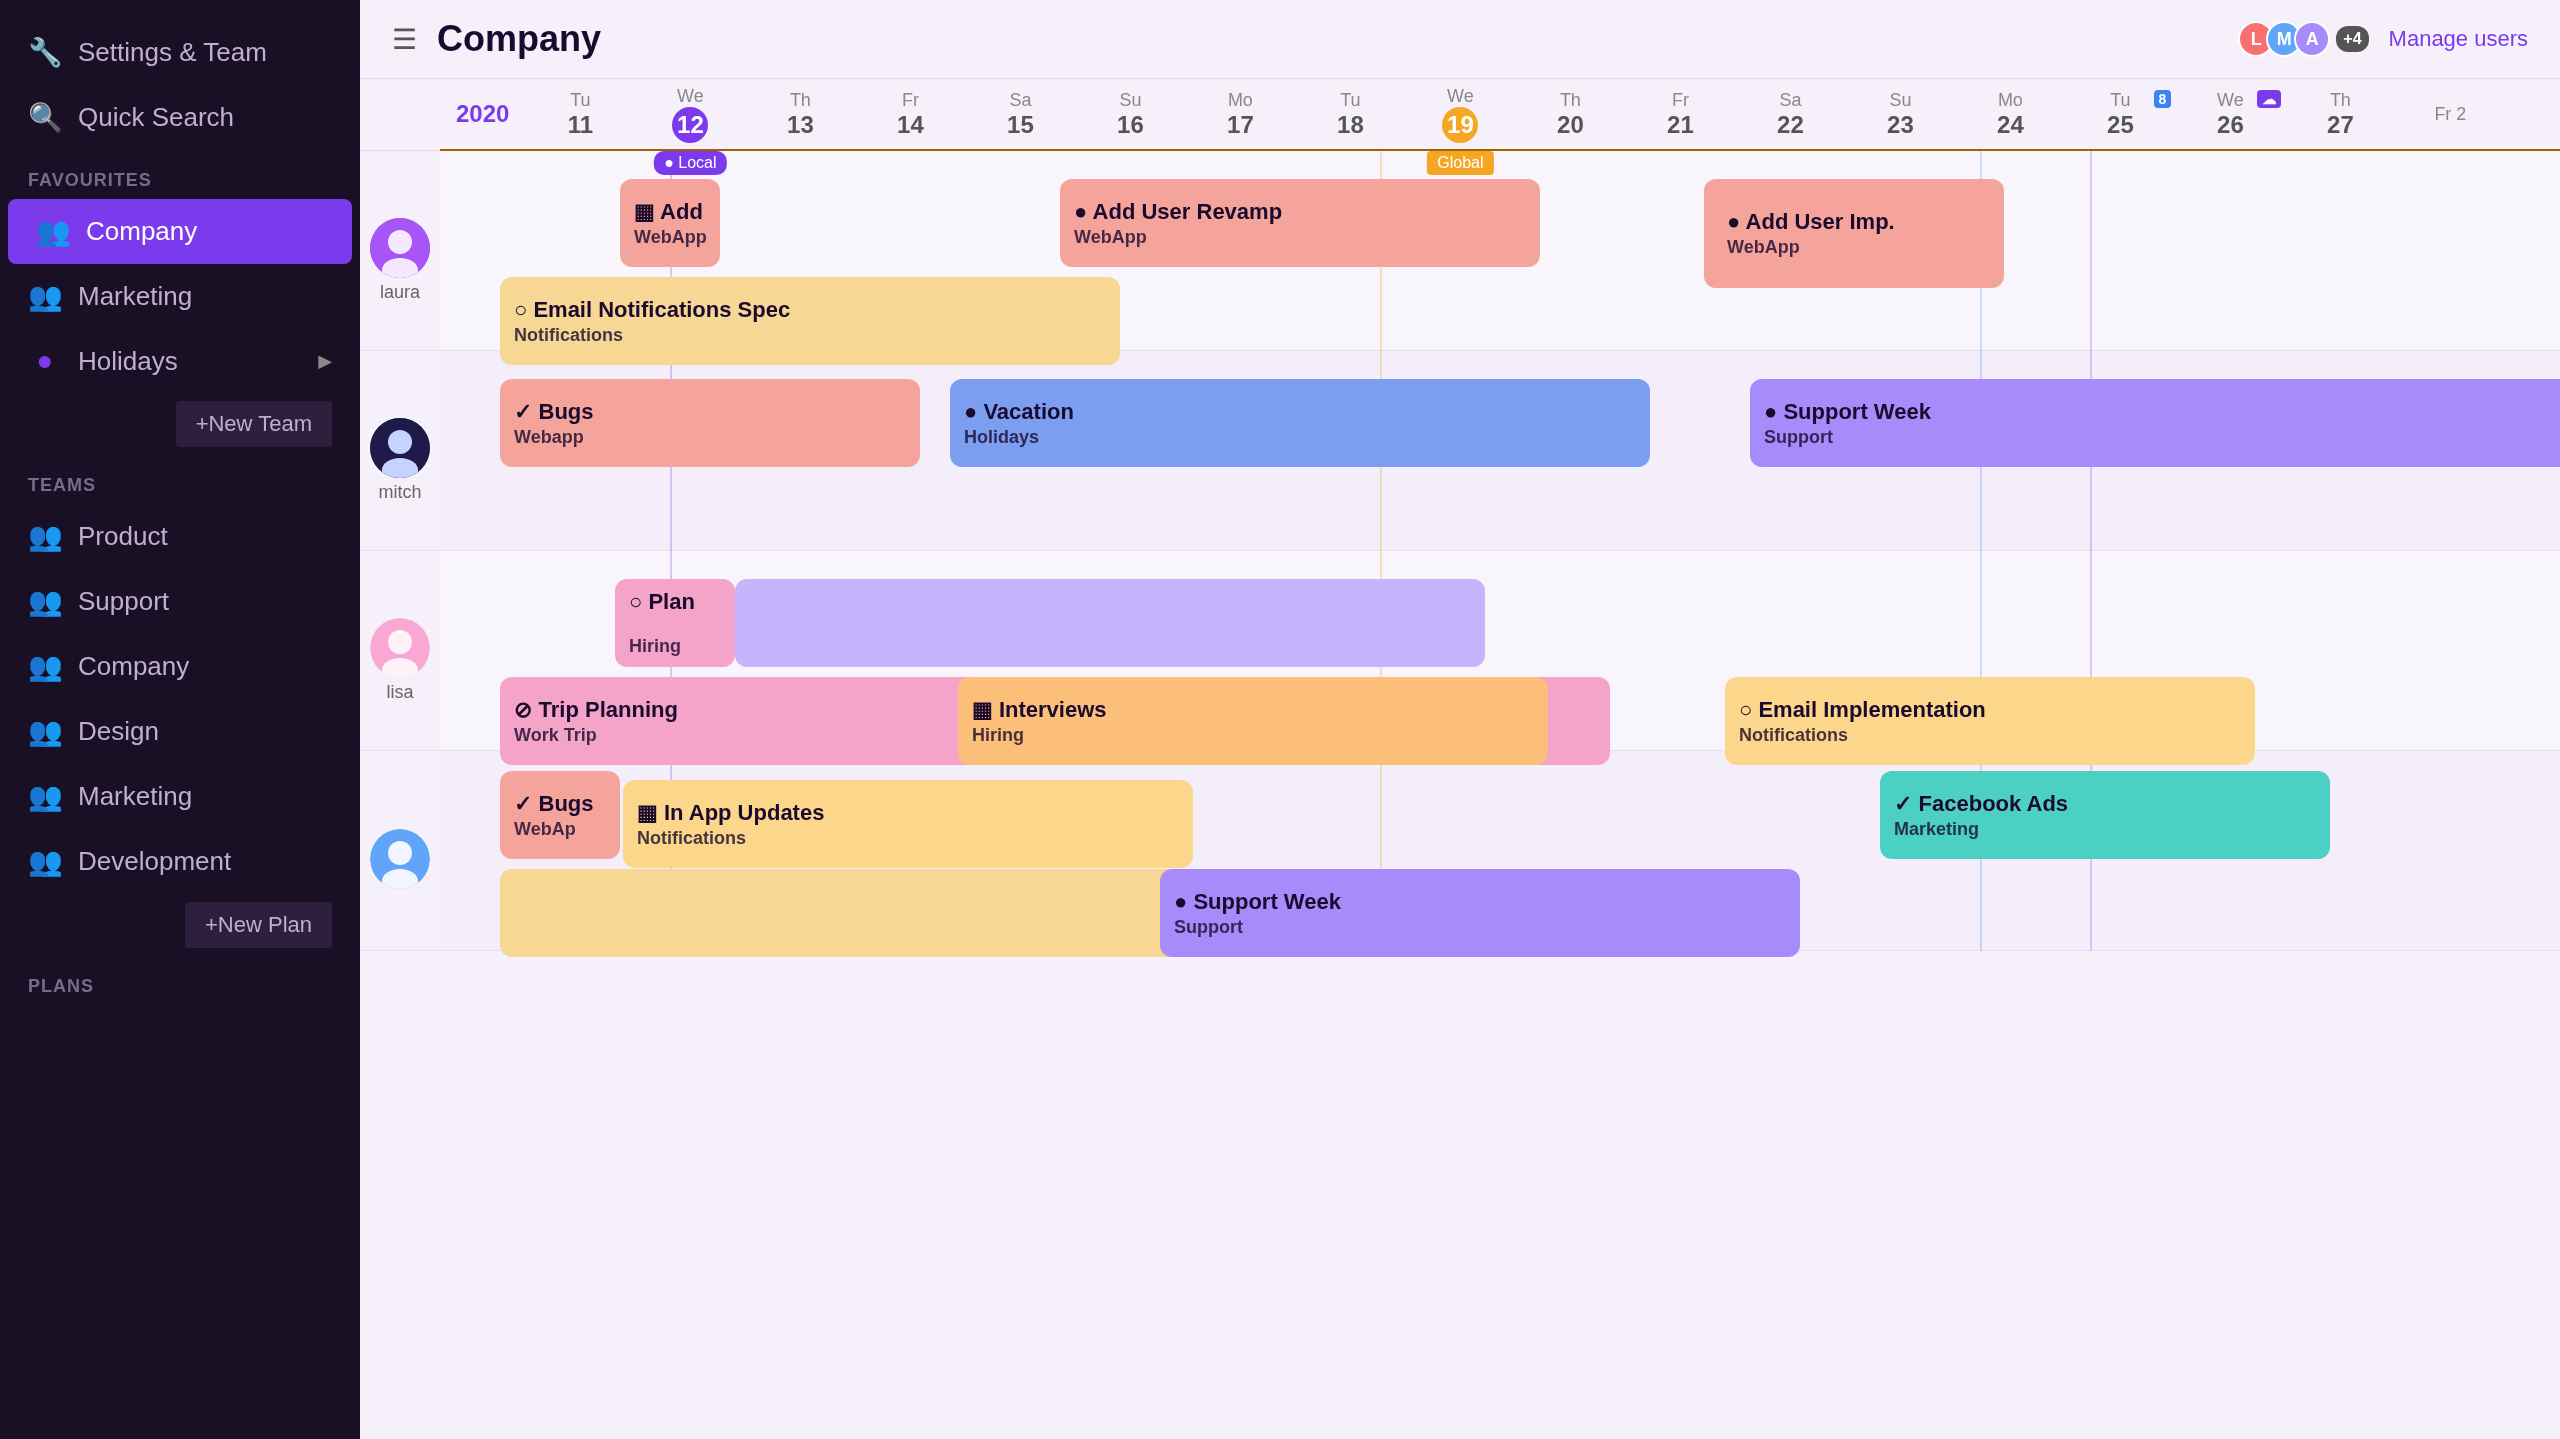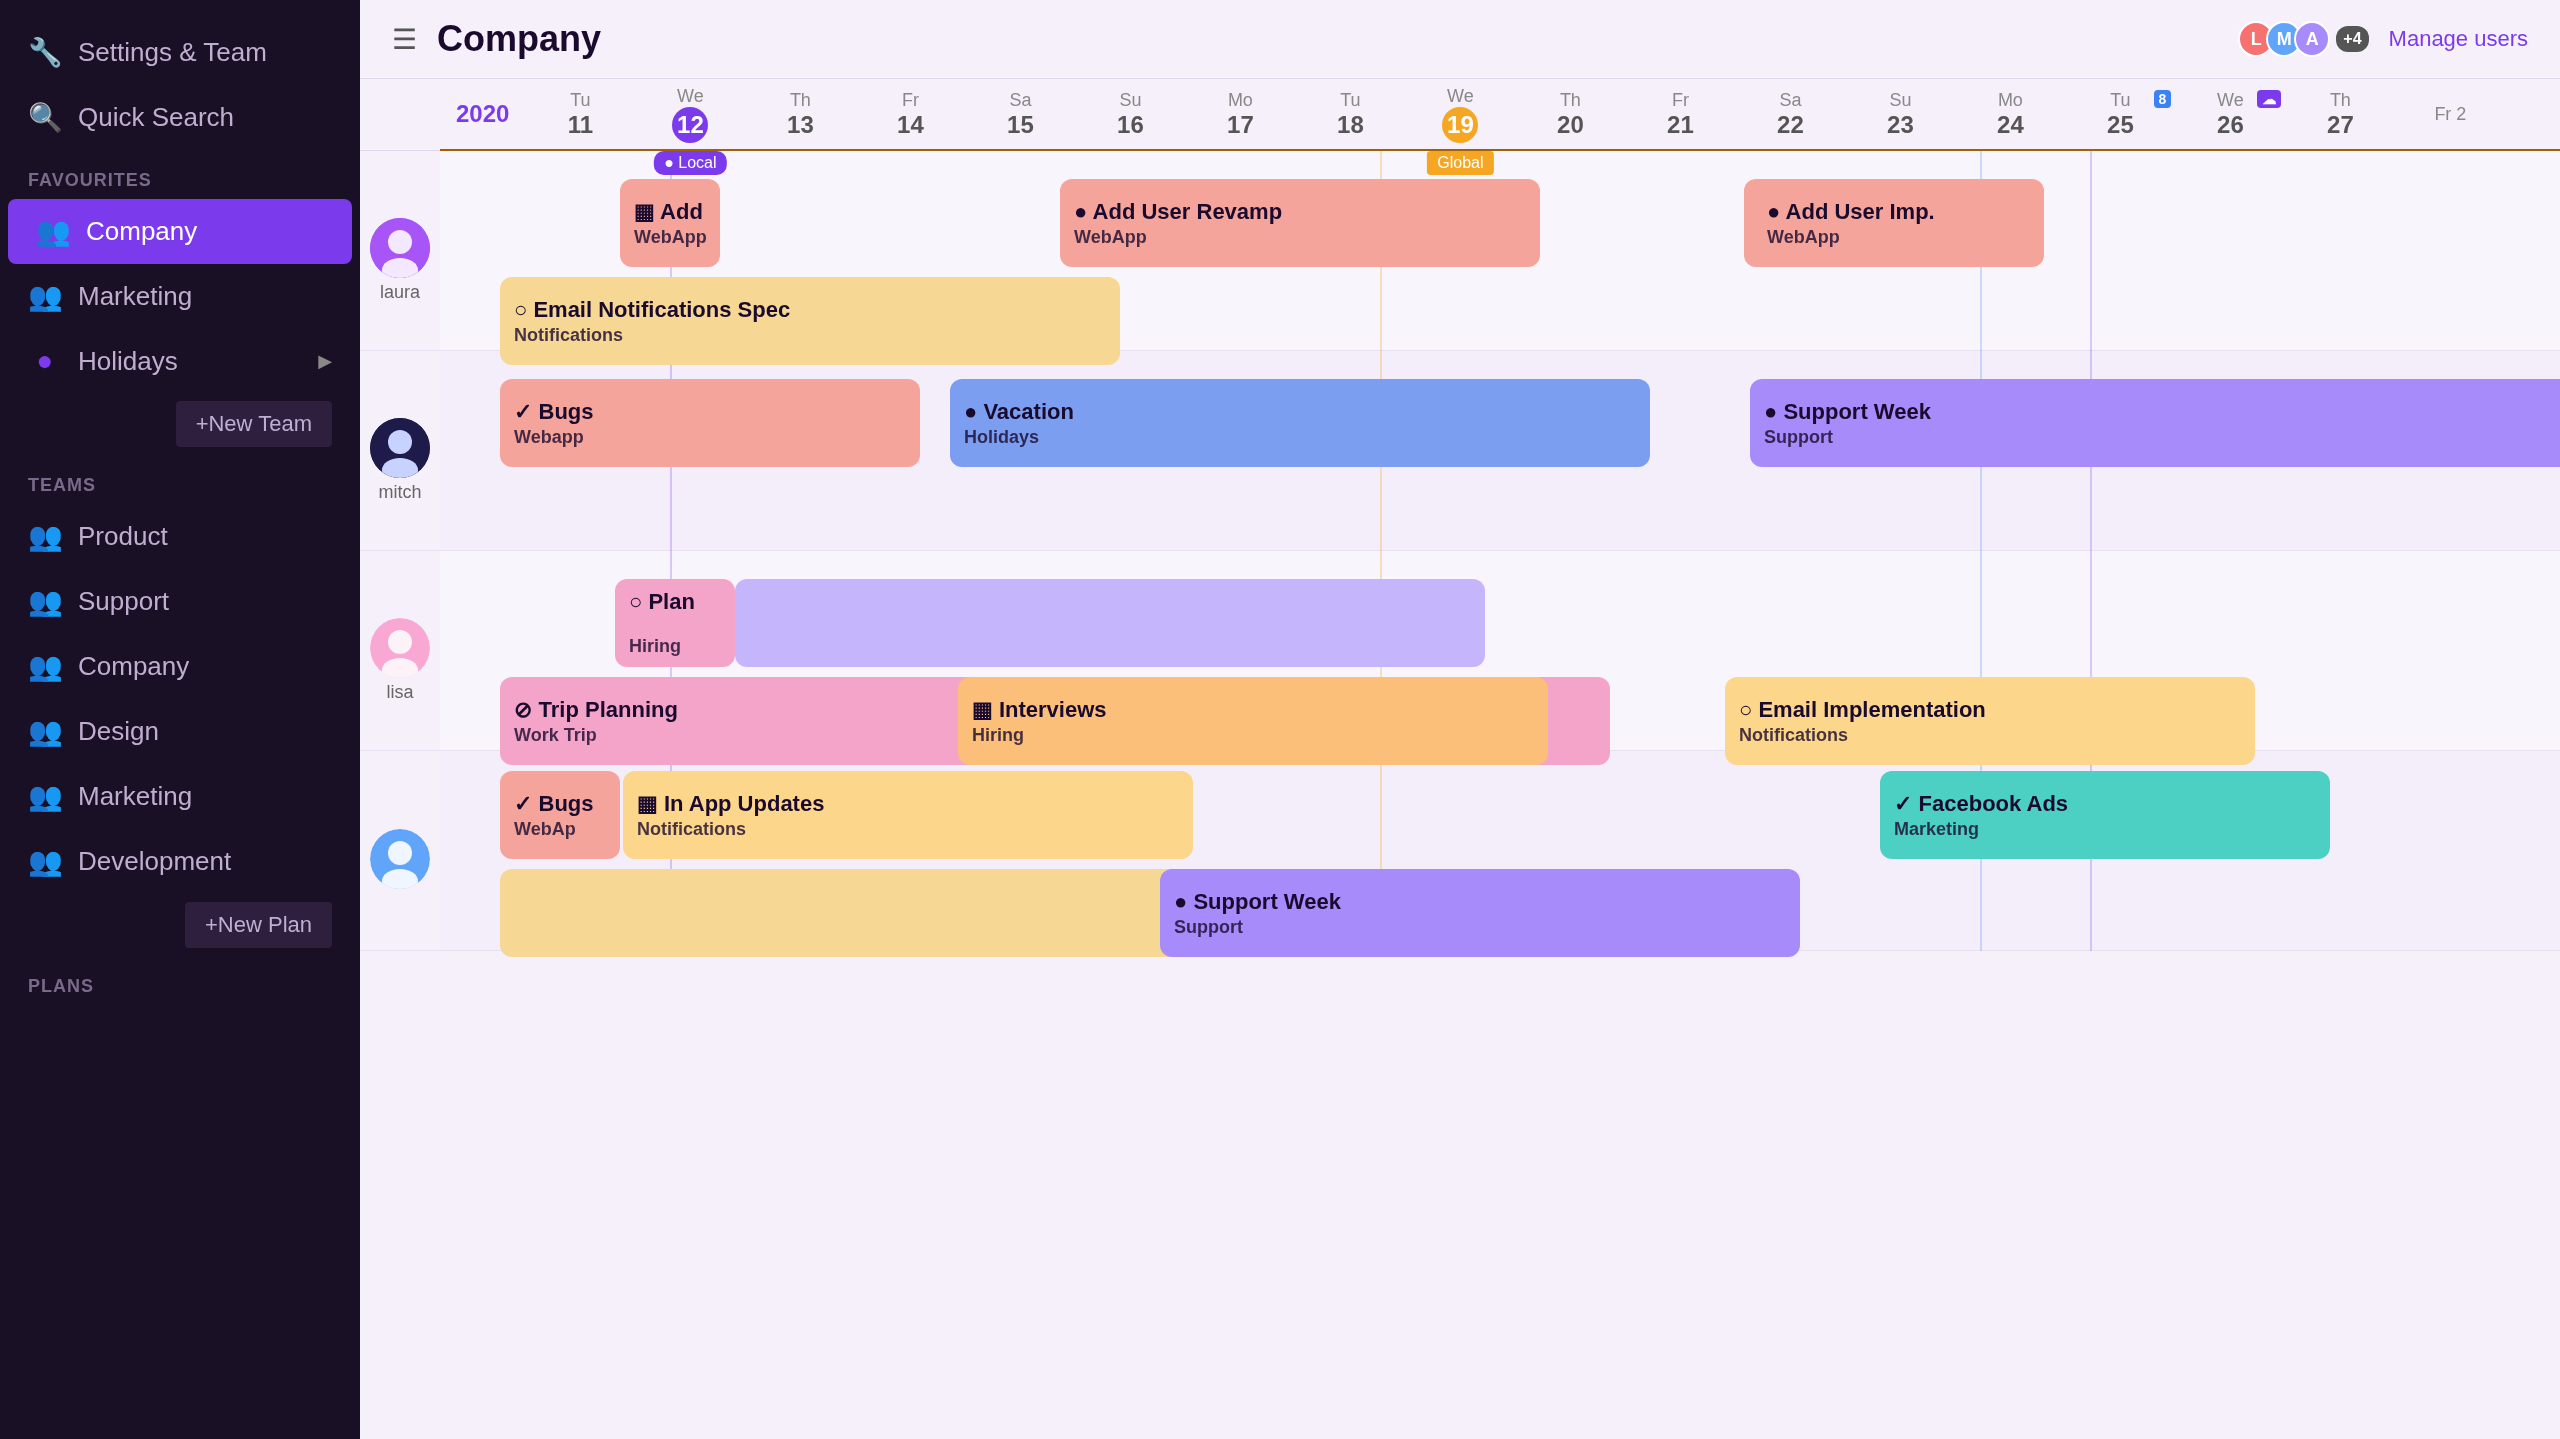--- a/index.html
+++ b/index.html
@@ -529,21 +529,21 @@
           <div class="task-bar" style="background:#f4a49a;left:620px;width:480px;top:28px;height:88px;">
             <span class="task-title">● Add User Revamp</span>
             <span class="task-subtitle">WebApp</span>
           </div>
 
           <div class="task-bar" style="background:#f6d794;left:60px;width:620px;top:126px;height:88px;">
             <span class="task-title">○ Email Notifications Spec</span>
             <span class="task-subtitle">Notifications</span>
           </div>
 
-          <div class="task-bar" style="background:#f4a49a;left:1304px;width:300px;top:28px;height:88px;padding-left:23px;">
+          <div class="task-bar" style="background:#f4a49a;left:1264px;width:300px;top:28px;height:109px;padding-left:23px;">
             <span class="task-title">● Add User Imp.</span>
             <span class="task-subtitle">WebApp</span>
           </div>
         </div>
 
         <div class="timeline-row" style="background:rgba(240,230,255,0.2);">
 
           <div class="task-bar" style="background:#f4a49a;left:60px;width:420px;top:28px;height:88px;">
             <span class="task-title">✓ Bugs</span>
             <span class="task-subtitle">Webapp</span>
@@ -586,21 +586,21 @@
           </div>
         </div>
 
         <div class="timeline-row" style="background:rgba(240,230,255,0.2);">
 
           <div class="task-bar" style="background:#f4a49a;left:60px;width:120px;top:20px;height:88px;">
             <span class="task-title">✓ Bugs</span>
             <span class="task-subtitle">WebAp</span>
           </div>
 
-          <div class="task-bar striped" style="background:#fcd68a;left:183px;width:570px;top:20px;height:88px;">
+          <div class="task-bar striped" style="background:#fcd68a;left:183px;width:570px;top:29px;height:88px;">
             <span class="task-title">▦ In App Updates</span>
             <span class="task-subtitle">Notifications</span>
           </div>
 
           <div class="task-bar" style="background:#f6d794;left:60px;width:870px;top:118px;height:88px;">
           </div>
 
           <div class="task-bar" style="background:#a78bfa;left:720px;width:640px;top:118px;height:88px;">
             <span class="task-title">● Support Week</span>
             <span class="task-subtitle">Support</span>

